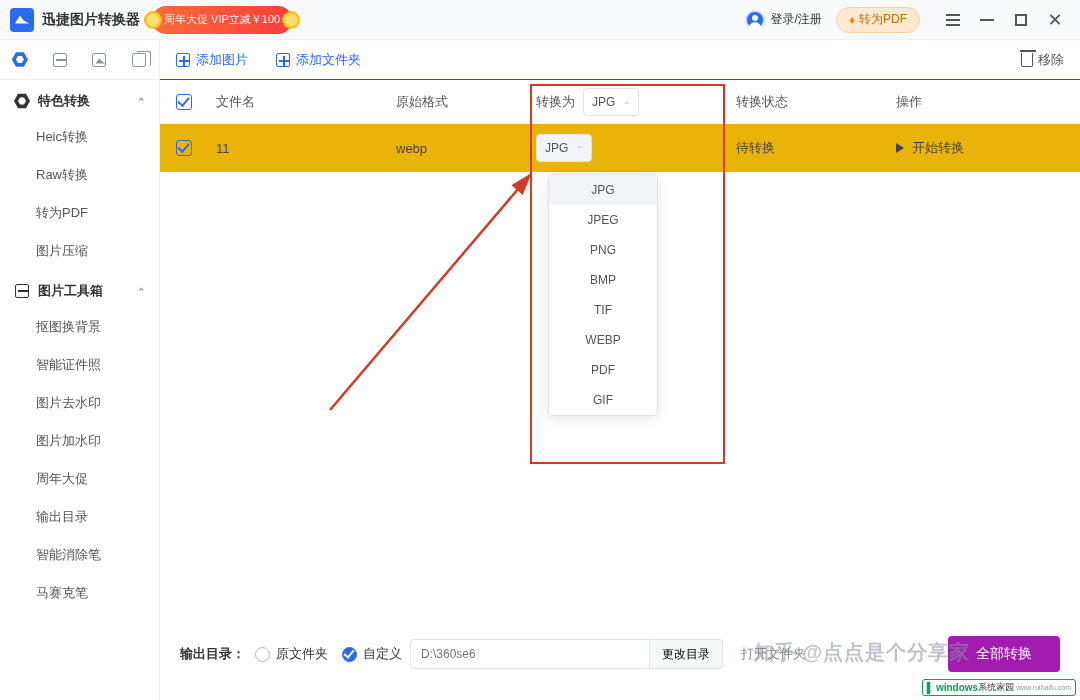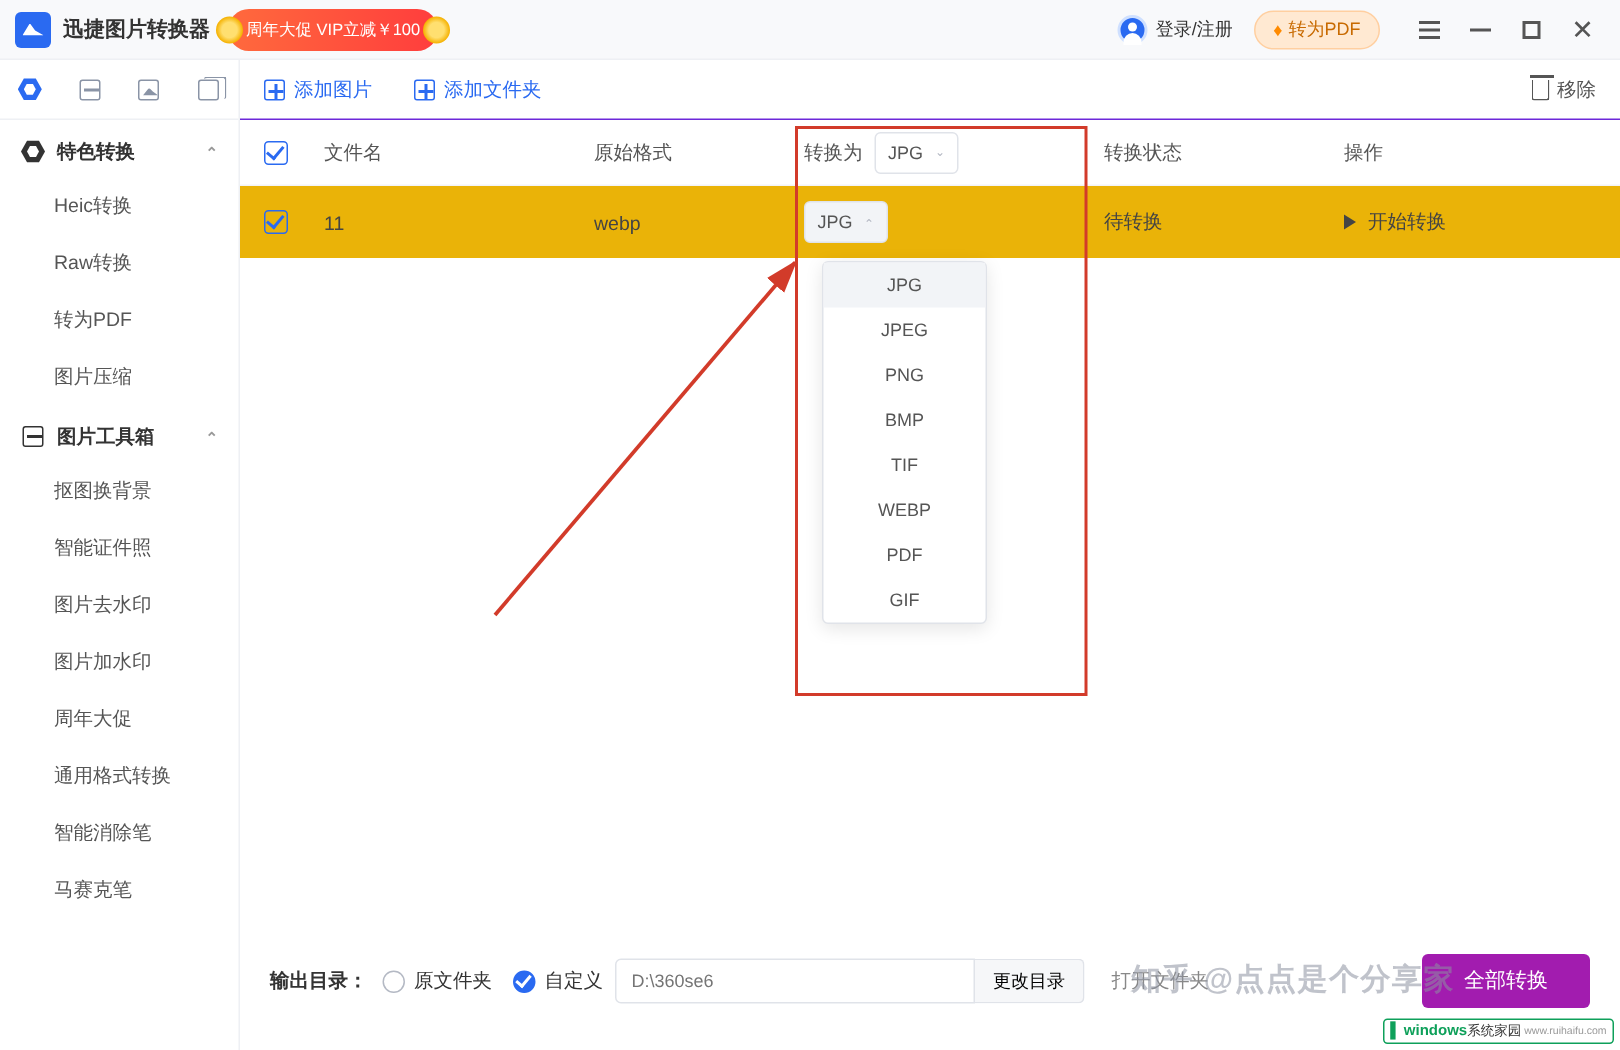--- a/index.html
+++ b/index.html
@@ -154,21 +154,21 @@
         </span>
       <span>图片工具箱</span>
       <span class="chev">⌄</span>
     </div>
     <div id="nav2">
         <div class="nav-item">抠图换背景</div>
         <div class="nav-item">智能证件照</div>
         <div class="nav-item">图片去水印</div>
         <div class="nav-item">图片加水印</div>
         <div class="nav-item">周年大促</div>
-        <div class="nav-item">通用格式转换</div>
+        <div class="nav-item">输出目录</div>
         <div class="nav-item">智能消除笔</div>
         <div class="nav-item">马赛克笔</div>
       </div>
   </div>
 
   <div class="main">
     <div class="toolbar">
       <div class="tbtn">
           <span class="addicon"></span>
           <span>添加图片</span>

